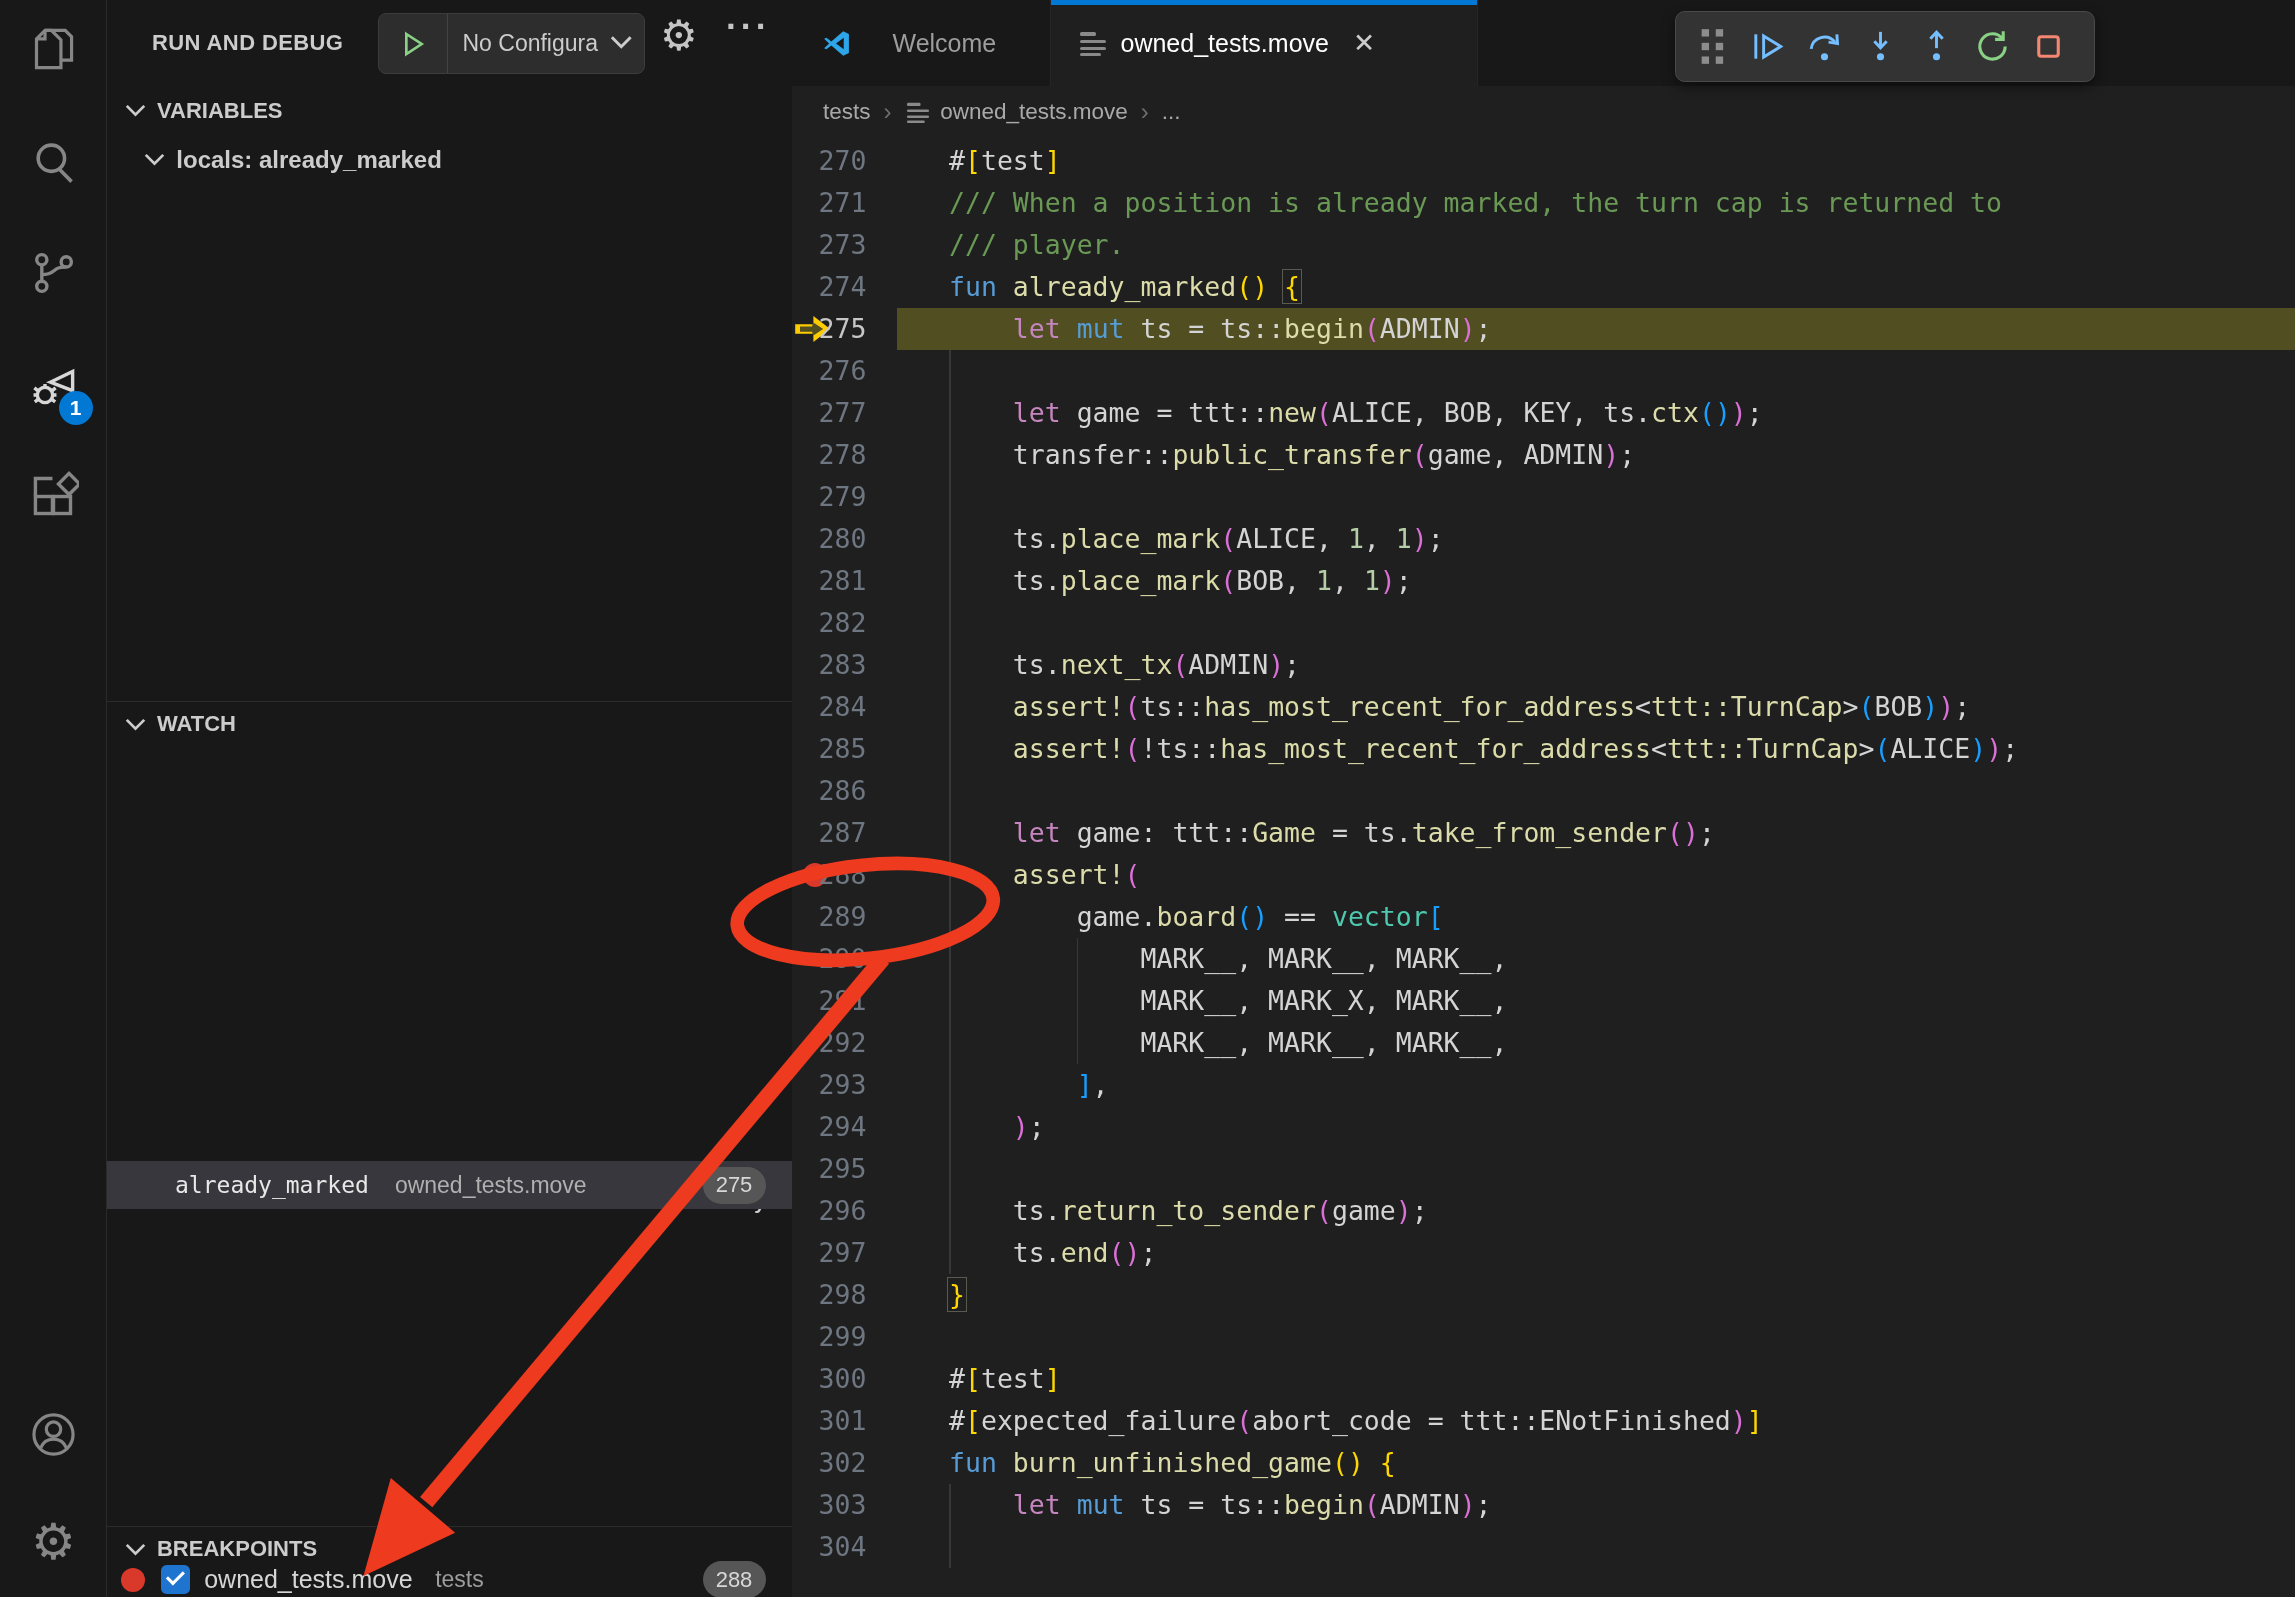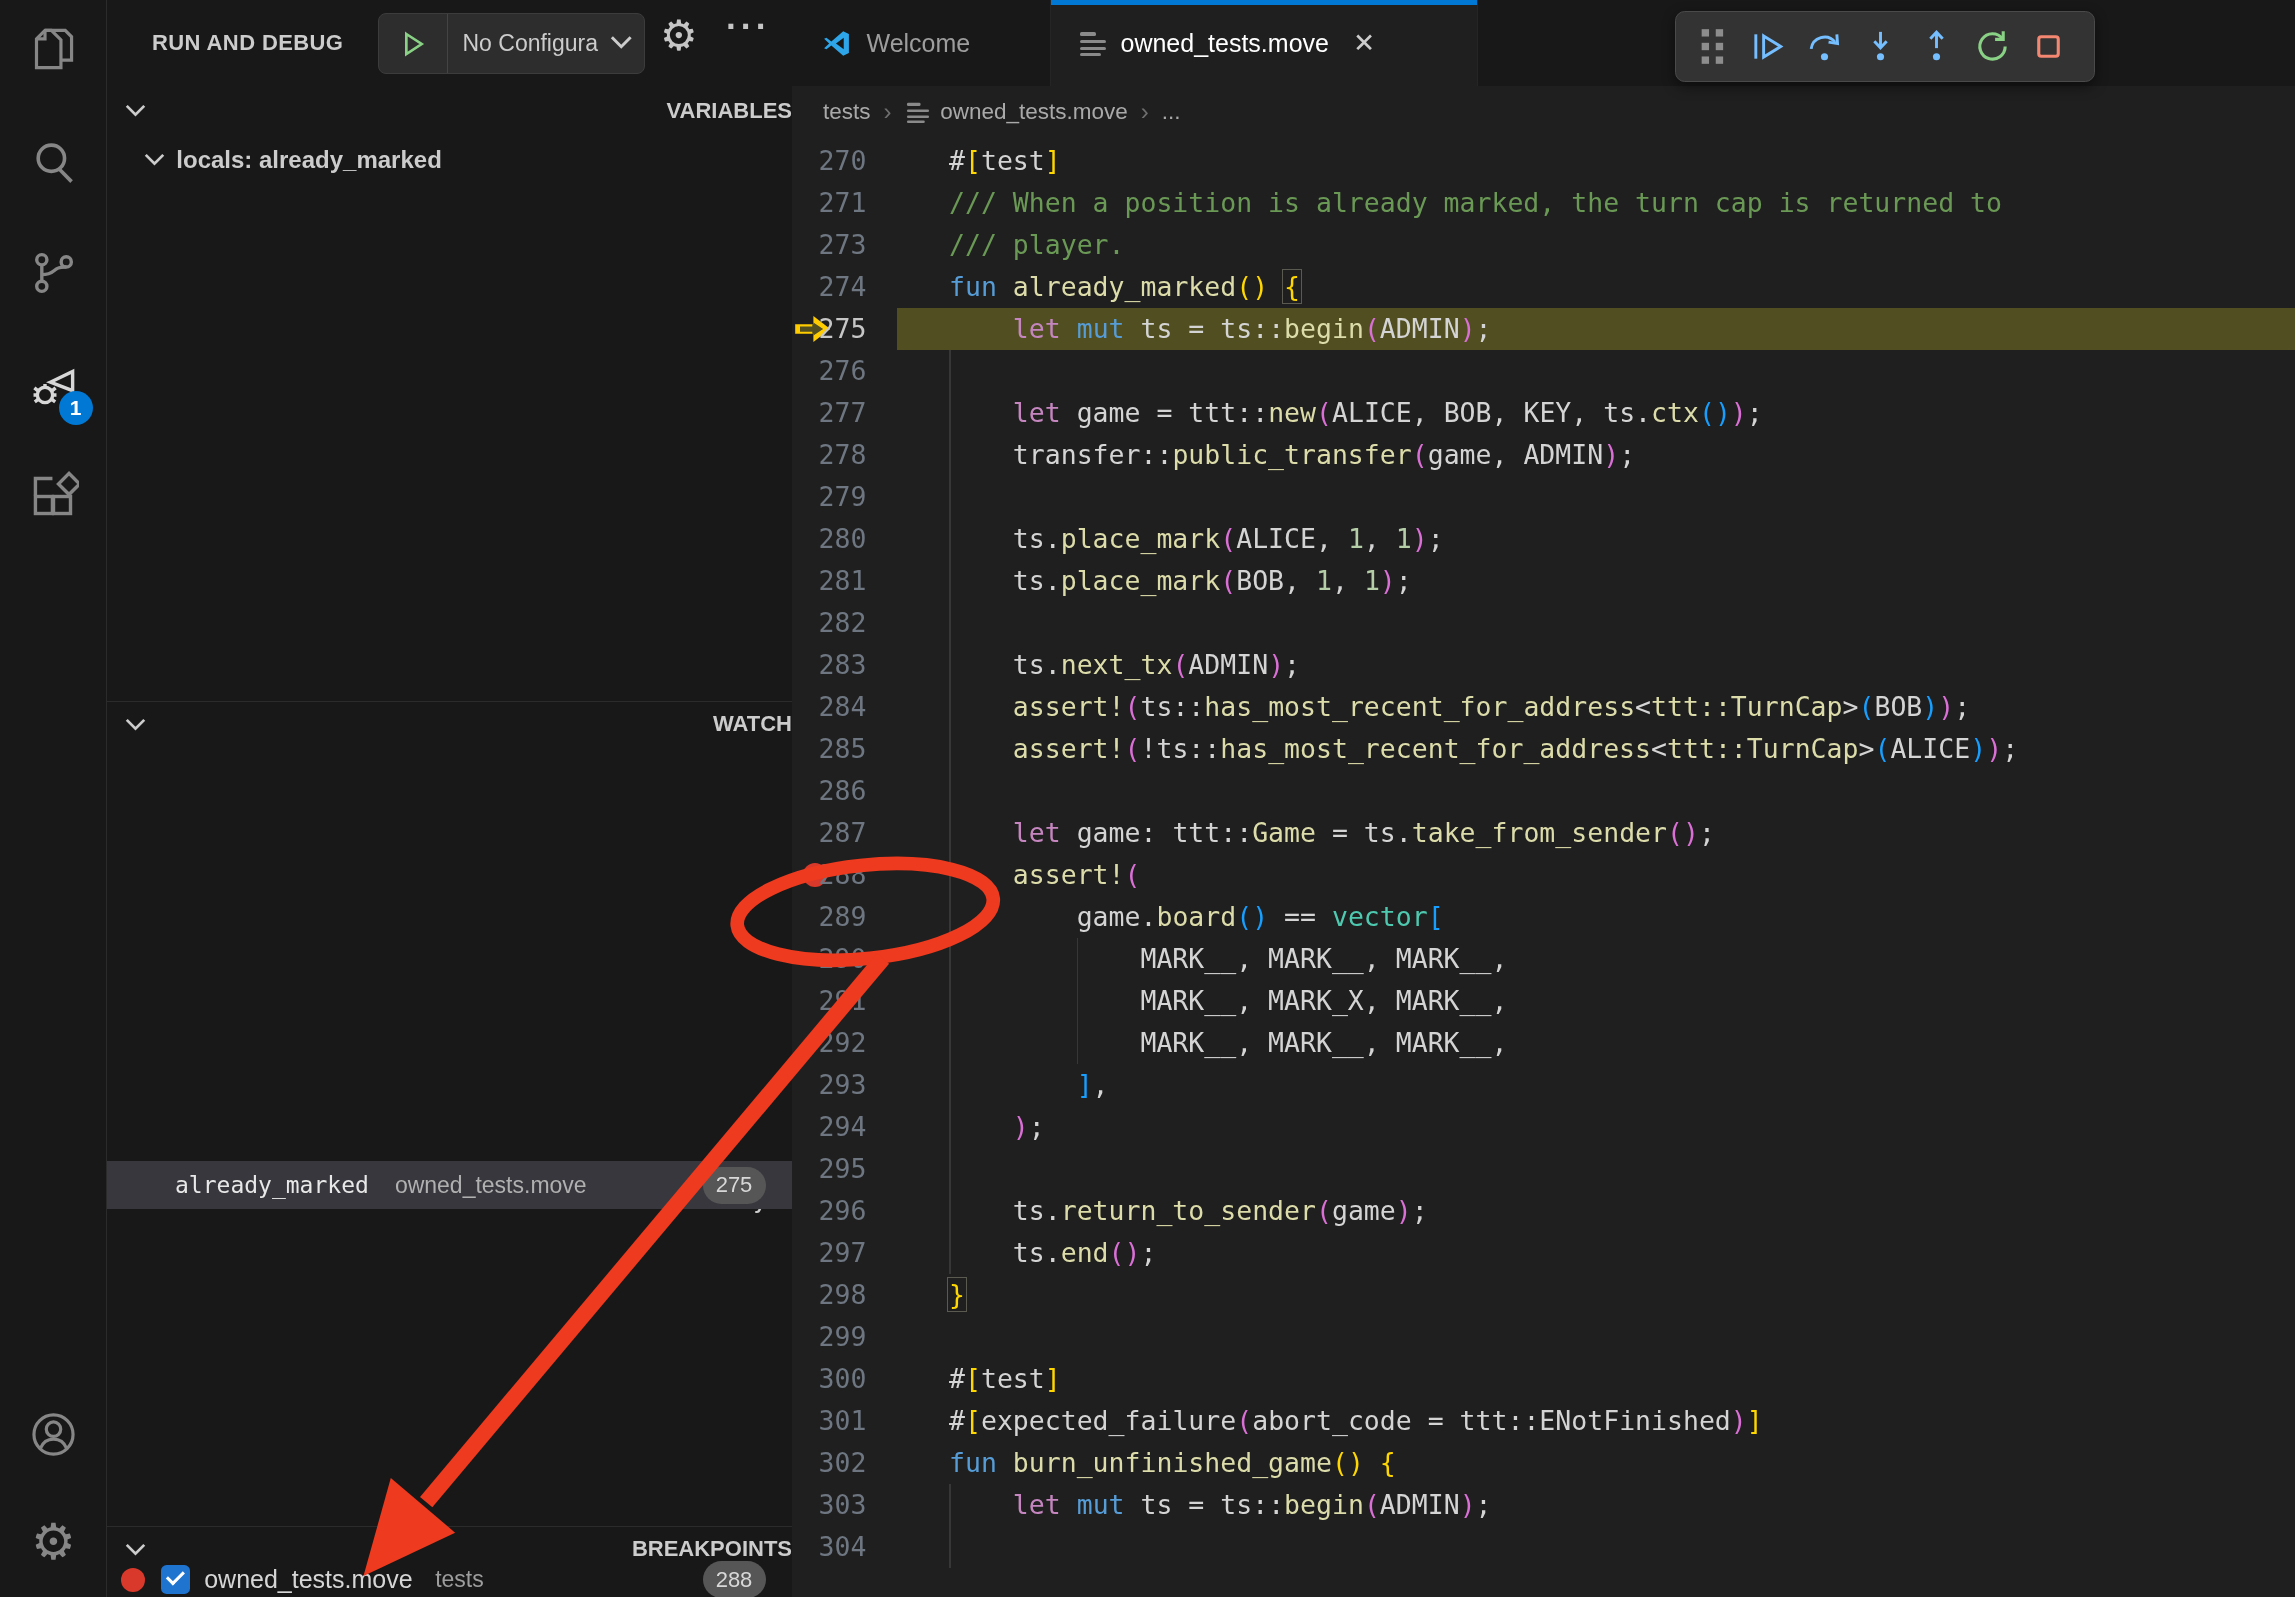--- a/index.html
+++ b/index.html
@@ -28,21 +28,21 @@
             border:0.8px solid #3c3c3c; border-radius:8px; display:flex; align-items:center; cursor:pointer; }
   .cfg-play { width:69px; height:100%; display:flex; align-items:center; justify-content:center;
               border-right:0.8px solid #444; }
   .cfg-label { flex:1; font-size:23px; color:#cccccc; padding-left:14.5px; white-space:nowrap; overflow:hidden; }
   .cfg-caret { margin:0 11.3px 0 1.6px; color:#cccccc; }
   .sb-gear { position:absolute; left:553px; top:11.3px; font-size:42px; color:#c5c5c5; cursor:pointer; }
   .sb-dots { position:absolute; left:619px; top:6.4px; font-size:35px; font-weight:bold; color:#c5c5c5;
              letter-spacing:3.2px; cursor:pointer; }
 
   .section-header { position:absolute; left:0; right:0; height:45px; display:flex; align-items:center;
-                    font-size:22px; font-weight:bold; color:#cccccc; cursor:pointer; border-top:1.6px solid #2b2b2b;justify-content:space-between; }
+                    font-size:22px; font-weight:bold; color:#cccccc; cursor:pointer; border-top:1.6px solid #2b2b2b; }
   .section-header.noline { border-top:none; }
   .chev { margin:0 11.3px 0 17.7px; display:inline-flex; }
   .chev svg { width:21px; height:14.5px; stroke:#cccccc; }
   .sec-right { margin-left:auto; margin-right:26.5px; font-size:20px; font-weight:bold; color:#cccccc; }
   .tree-row { position:absolute; left:0; right:0; height:45px; display:flex; align-items:center;
               font-size:24px; font-weight:bold; color:#cccccc; cursor:pointer; }
   .tree-row .chev { margin-left:37px; }
 
   .frame-row { position:absolute; left:0; right:0; height:48px; background:#37373d; display:flex;
                align-items:center; cursor:pointer; }
@@ -63,21 +63,21 @@
 
   
   .editor { position:absolute; left:792px; top:0; right:0; height:100%; background:#1f1f1f; }
   .tabbar { position:absolute; top:0; left:0; right:0; height:86px; background:#181818; display:flex; }
   .tab { height:86px; display:flex; align-items:center; padding:0 29px; border-right:1.6px solid #252525;
          color:#9d9d9d; font-size:25px; cursor:pointer; position:relative; background:#181818; }
   .tab.active { background:#1f1f1f; color:#ffffff; }
   .tab-topline { position:absolute; top:0; left:0; right:0; height:4.8px; background:var(--accent); }
   .tab .ticon { margin-right:14.5px; display:inline-flex; }
   .tab-close { margin-left:24px; font-size:26.5px; color:#cccccc; }
-  .tab.welcome { width:259px; }
+  .tab.welcome { width:259px;gap:26px; }
   .tab.owned { width:427px; }
 
   .breadcrumbs { position:absolute; top:86px; left:0; right:0; height:51px; display:flex;
                  align-items:center; font-size:22.5px; color:#a9a9a9; }
   .breadcrumbs .bc-item { cursor:pointer; }
   .bc-sep { margin:0 13px; color:#6e6e6e; font-size:24px; }
   .bc-icon { margin-right:9.7px; display:inline-flex; }
   .breadcrumbs > :first-child { margin-left:31px; }
 
   

